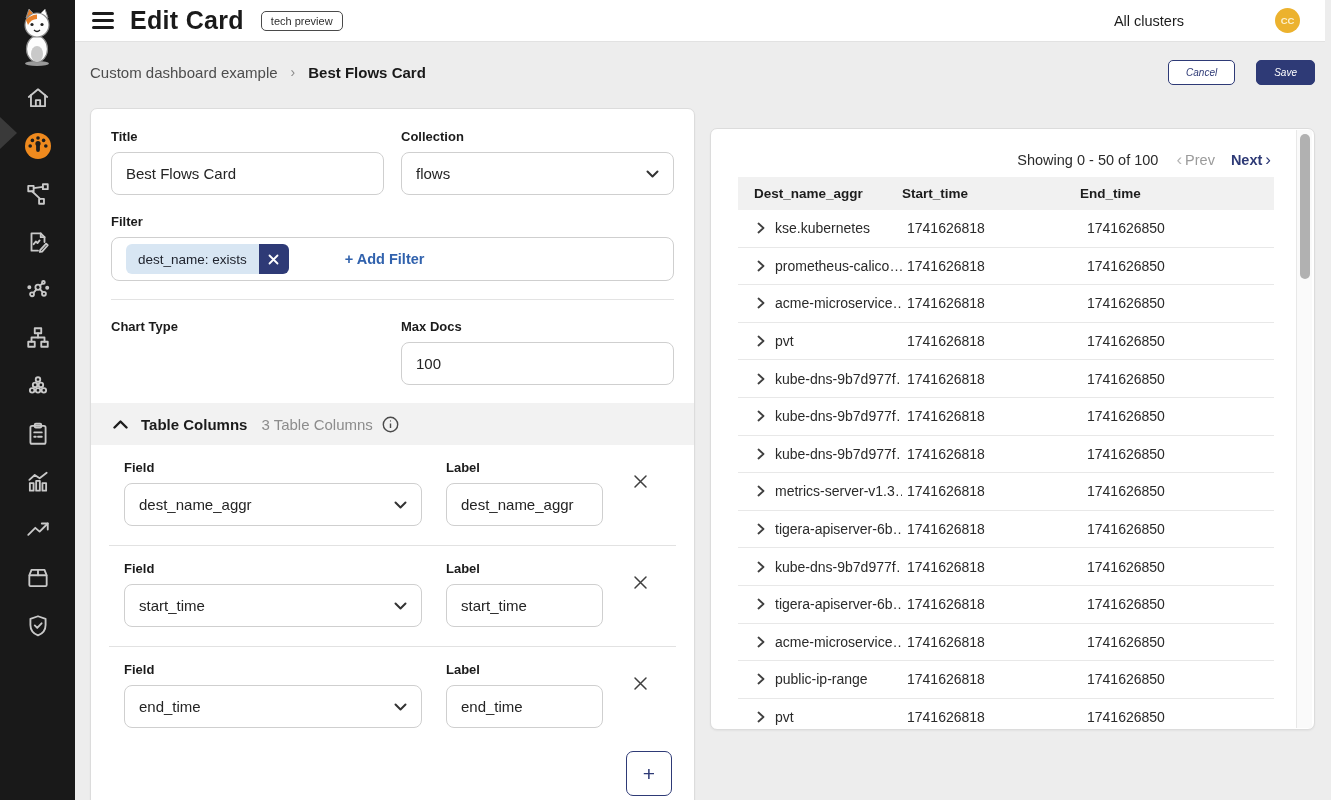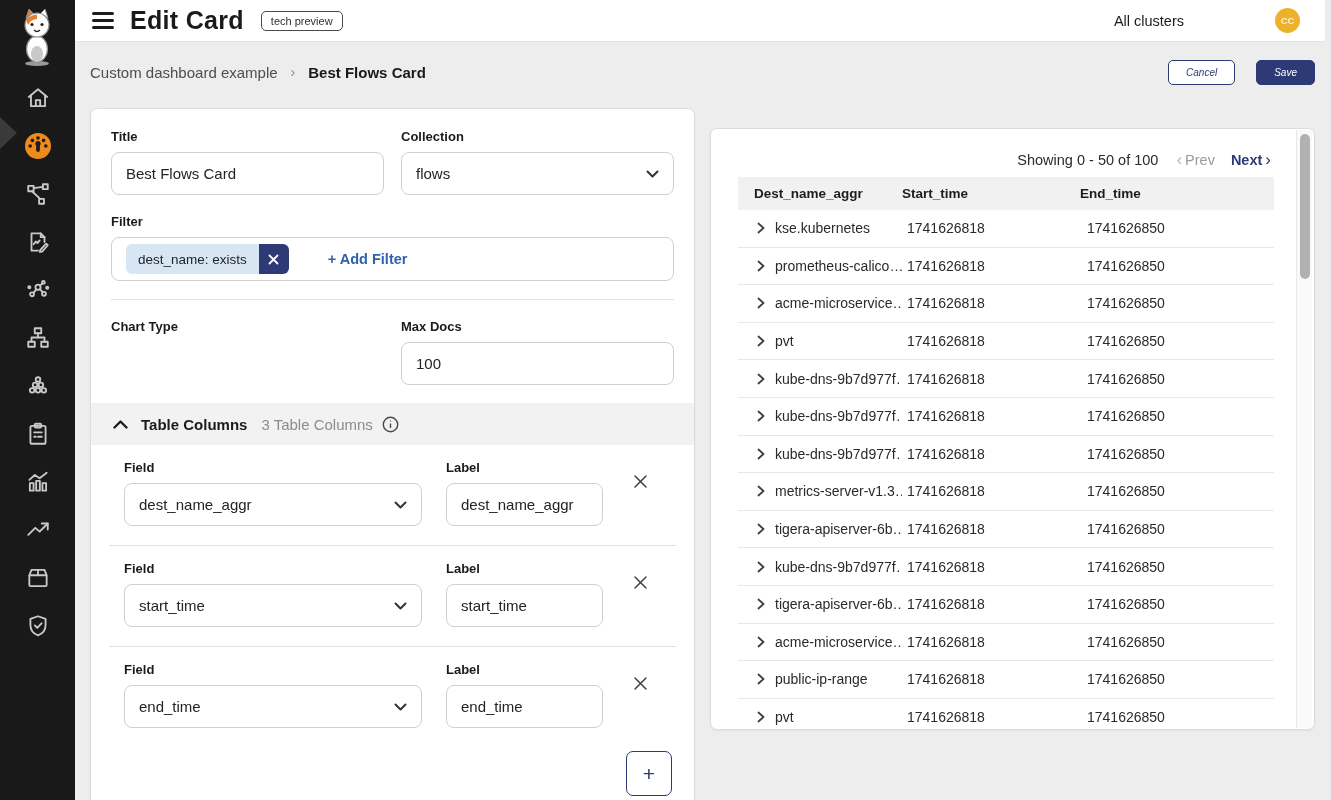--- a/index.html
+++ b/index.html
@@ -48,21 +48,21 @@
   .form-pad { padding:20px 20px 0 20px; }
   .field-label { font-size:13px; font-weight:bold; color:#1b1b1b; margin-bottom:8px; }
   .two-col { display:flex; gap:17px; }
   .two-col > div { flex:1; }
   .tbox { height:43px; border:1px solid #cfcfcf; border-radius:8px; font-size:15px; color:#242424;
     padding:0 14px; width:100%; display:flex; align-items:center; background:#fff; }
   input.tbox { outline:none; font-family:inherit; }
   .select { justify-content:space-between; cursor:pointer; }
   .select svg { stroke:#333; fill:none; stroke-width:2; stroke-linecap:round; stroke-linejoin:round; }
   .section-gap { margin-top:19px; }
-  .filter-box { height:44px; border:1px solid #cfcfcf; border-radius:8px; display:flex; align-items:center; padding:0 8px; }
+  .filter-box { height:44px; border:1px solid #cfcfcf; border-radius:8px; display:flex; align-items:center; padding:0 8px;gap:17px; }
   .chip { display:flex; height:30px; margin-left:6px; cursor:default; }
   .chip-label { background:#d8e6f3; color:#20242e; font-size:13.5px; display:flex; align-items:center;
     padding:0 12px; border-radius:6px 0 0 6px; }
   .chip-x { width:30px; background:#2e3a76; border-radius:0 6px 6px 0; display:flex; align-items:center; justify-content:center; cursor:pointer; }
   .chip-x svg { stroke:#fff; stroke-width:1.8; stroke-linecap:round; }
   .add-filter { margin-left:39px; font-size:14.5px; font-weight:bold; color:#3162ad; cursor:pointer; }
   .divider { border-top:1px solid #e3e3e3; margin:18px 0 0 0; }
   .tc-bar { margin-top:18px; height:42px; background:#f2f2f2; display:flex; align-items:center; padding:0 22px; }
   .tc-bar svg.caret { stroke:#1c1c1c; fill:none; stroke-width:2.4; stroke-linecap:round; stroke-linejoin:round; cursor:pointer; }
   .tc-title { font-size:15px; font-weight:bold; color:#1b1b1b; margin-left:13px; }

